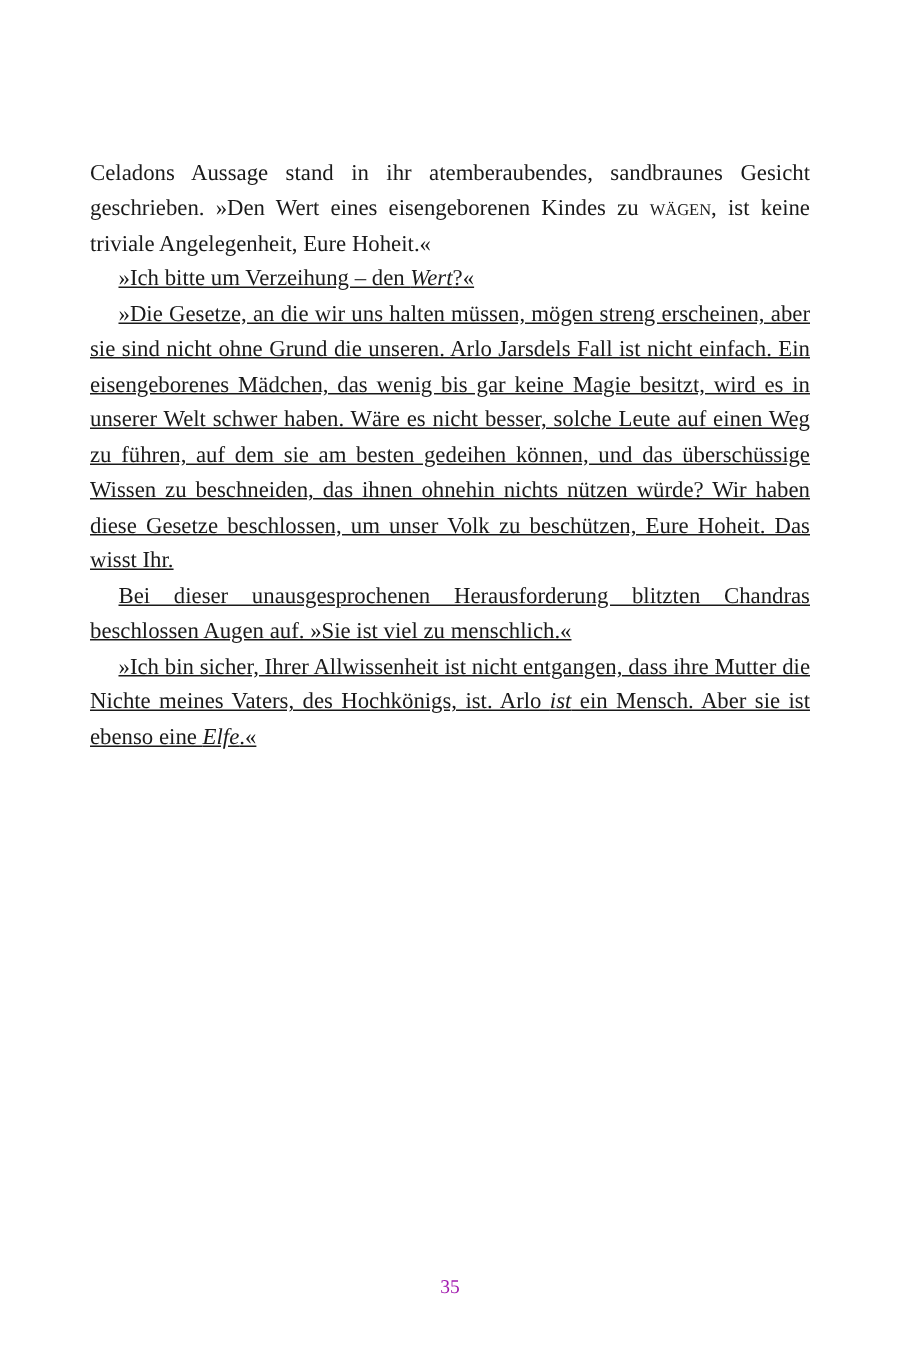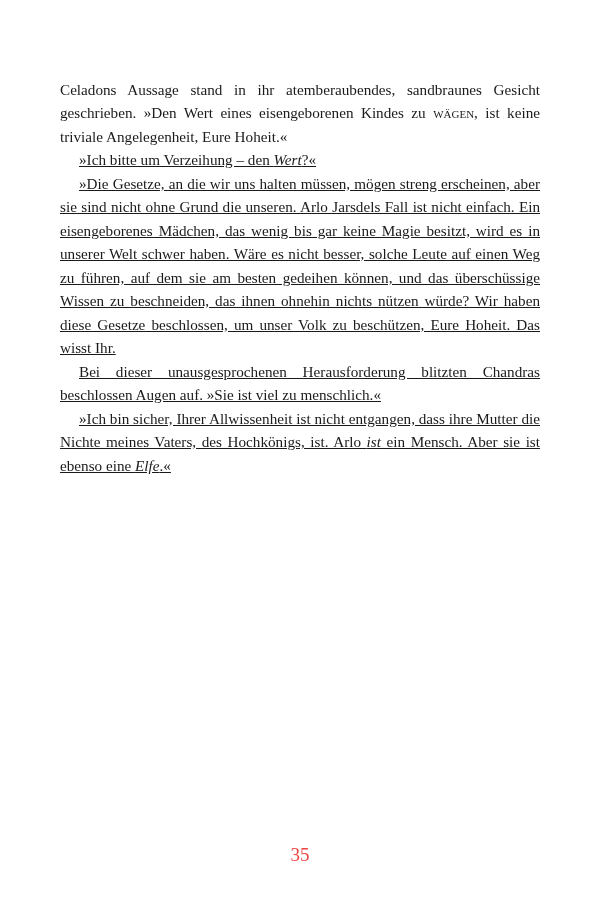--- a/index.html
+++ b/index.html
@@ -12,21 +12,21 @@
     background: #ffffff;
     font-family: "Liberation Serif", serif;
     color: #1a1a1a;
     overflow: hidden;
   }
   .page {
     position: relative;
     width: 600px;
     height: 912px;
     box-sizing: border-box;
-    padding: 78px 60px 40px 60px;
+    padding: 104px 60px 40px 60px;
   }
   .body-text {
     font-size: 15.2px;
     line-height: 1.545;
     text-align: justify;
     text-justify: inter-word;
     hyphens: manual;
   }
   .body-text p {
     margin: 0;
@@ -42,23 +42,23 @@
   }
   .ital {
     font-style: italic;
   }
   .folio {
     position: absolute;
     left: 0;
     right: 0;
     bottom: 46px;
     text-align: center;
-    font-size: 19px;
+    font-size: 13px;
     font-family: "Liberation Serif", serif;
-    color: #ef4444;
+    color: #a21caf;
   }
 </style>
 </head>
 <body>
 
 <div class="page">
   <div class="body-text" id="body-text">
       <p>Celadons Aussage stand in ihr atemberaubendes, sandbraunes Gesicht geschrieben. »Den Wert eines eisengeborenen Kindes zu <span class="sc">wägen</span>, ist keine triviale Angelegenheit, Eure Hoheit.«</p>
       <p class="indent">»Ich bitte um Verzeihung – den <em class="ital">Wert</em>?«</p>
       <p class="indent">»Die Gesetze, an die wir uns halten müssen, mögen streng erscheinen, aber sie sind nicht ohne Grund die unseren. Arlo Jarsdels Fall ist nicht einfach. Ein eisengeborenes Mädchen, das wenig bis gar keine Magie besitzt, wird es in unserer Welt schwer haben. Wäre es nicht besser, solche Leute auf einen Weg zu führen, auf dem sie am besten gedeihen können, und das überschüssige Wissen zu beschneiden, das ihnen ohnehin nichts nützen würde? Wir haben diese Gesetze beschlossen, um unser Volk zu beschützen, Eure Hoheit. Das wisst Ihr.</p>

